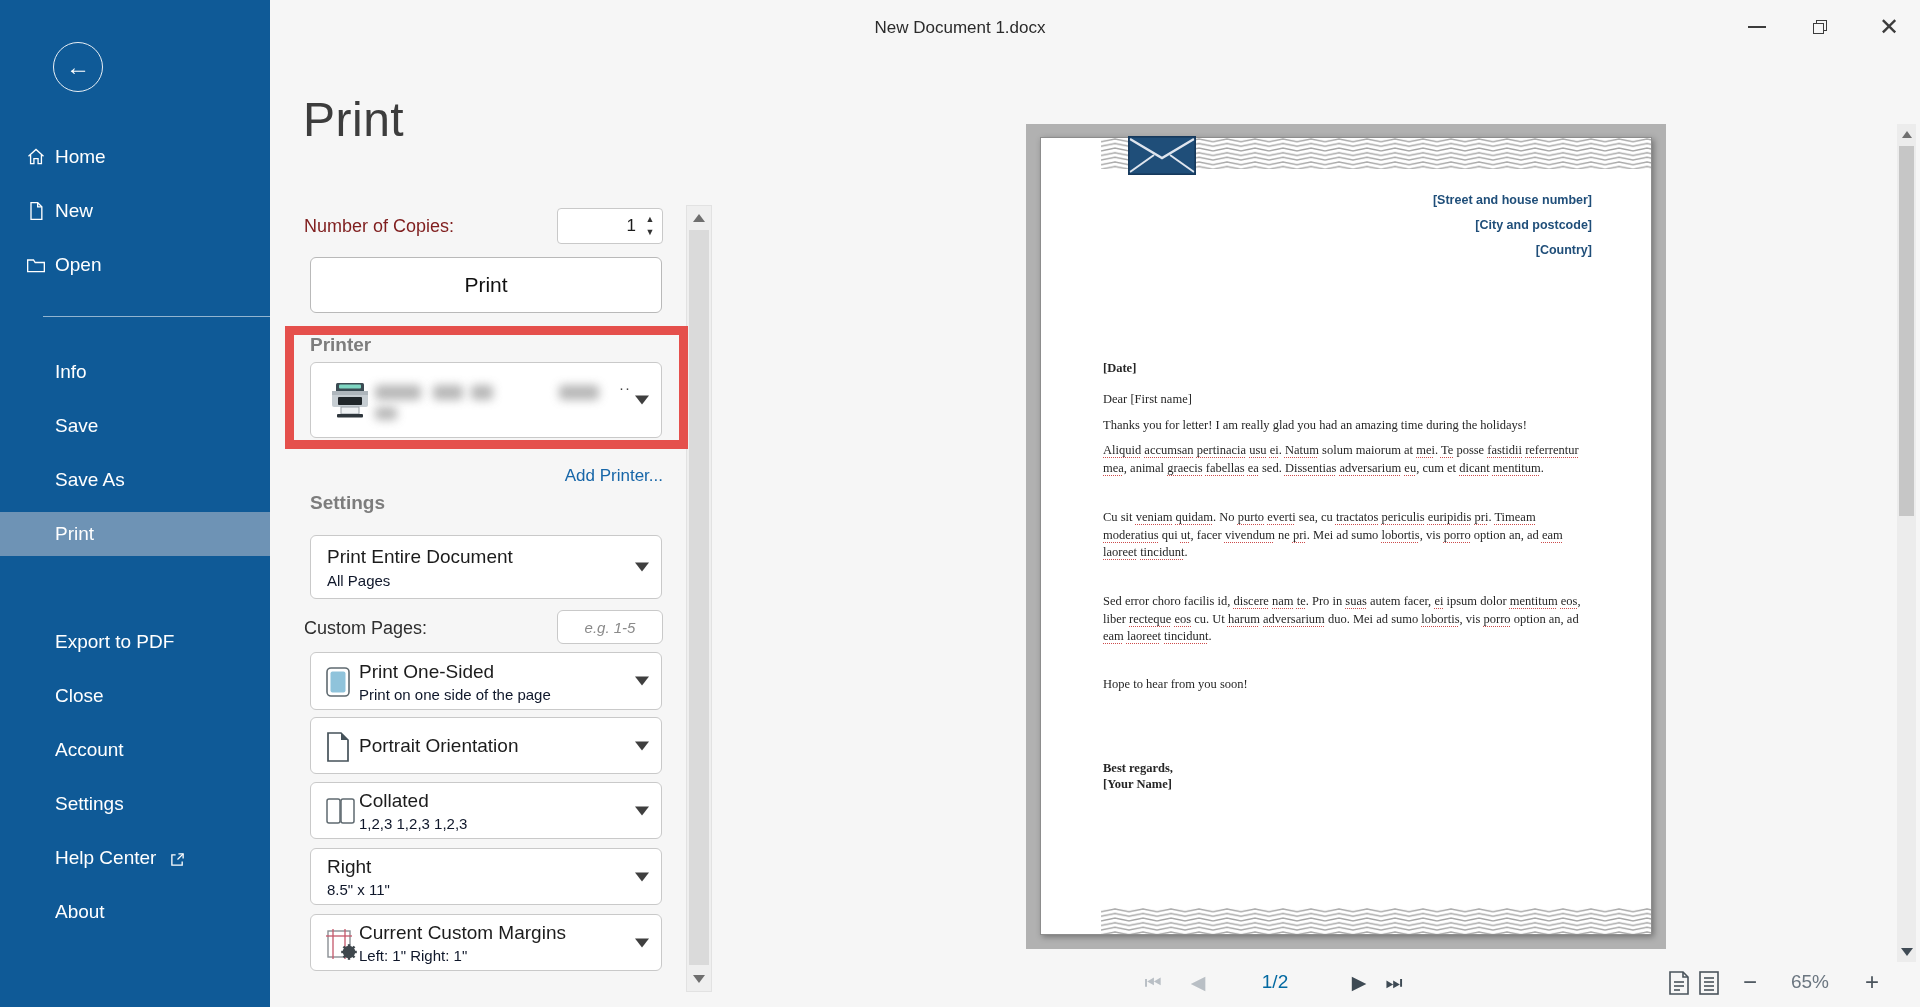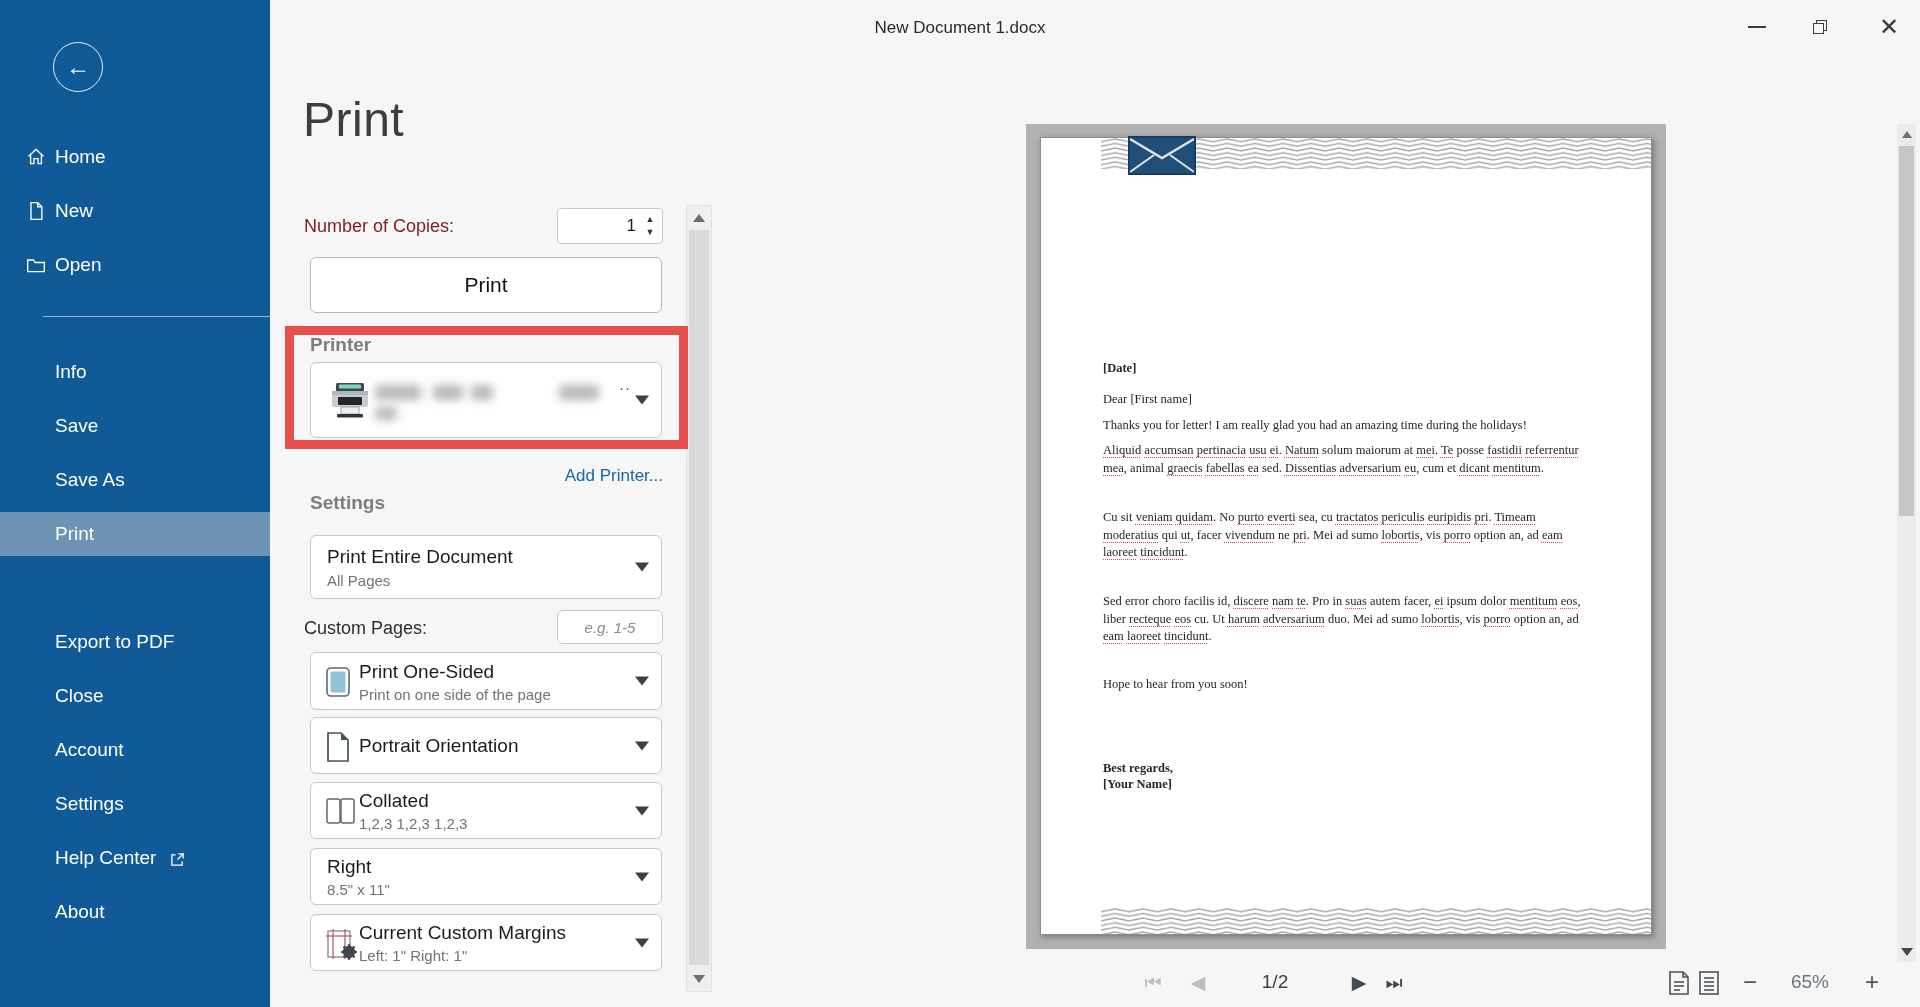--- a/index.html
+++ b/index.html
@@ -71,21 +71,21 @@
   .caret { position:absolute; right:12px; top:50%; transform:translateY(-50%); width:0; height:0;
     border-left:7px solid transparent; border-right:7px solid transparent; border-top:9px solid #3f3f3f; }
   .add-printer { position:absolute; left:557px; top:466px; width:106px; text-align:right; font-size:17px; color:#1766a8; cursor:pointer; white-space:nowrap; }
   .settings-label { position:absolute; left:310px; top:492px; font-size:19px; font-weight:bold; color:#7d7d7d; }
 
   .dropdown {
     position:absolute; left:310px; width:352px; background:#fff;
     border:1px solid #c9c9c9; border-radius:6px; cursor:pointer;
   }
   .dd-title { position:absolute; font-size:19px; color:#1c1c1c; white-space:nowrap; }
-  .dd-sub { position:absolute; font-size:15px; color:#737373; white-space:nowrap; }
+  .dd-sub { position:absolute; font-size:15px; color:#0f172a; white-space:nowrap; }
   .dd-icon { position:absolute; left:14px; }
   .custom-pages-label { position:absolute; left:304px; top:618px; font-size:18px; color:#2e2e2e; }
   .custom-pages-input {
     position:absolute; left:557px; top:610px; width:106px; height:34px;
     border:1px solid #c9c9c9; border-radius:6px; background:#fff; text-align:center;
     font-size:15px; color:#333; font-family:"Liberation Sans",sans-serif;
   }
   .custom-pages-input::placeholder { font-style:italic; color:#8a8a8a; }
 
   
@@ -119,21 +119,21 @@
   .pv-thumb { position:absolute; left:2px; top:22px; width:15px; height:370px; background:#c6c6c6; cursor:pointer; }
   .pv-arrow { position:absolute; left:0; width:19px; height:18px; display:flex; align-items:center; justify-content:center; cursor:pointer; }
   .pv-tri-up { width:0; height:0; border-left:5px solid transparent; border-right:5px solid transparent; border-bottom:7px solid #707070; }
   .pv-tri-down { width:0; height:0; border-left:6px solid transparent; border-right:6px solid transparent; border-top:8px solid #404b55; }
 
   
   .nav-btn { position:absolute; top:968px; width:30px; height:28px; display:flex; align-items:center; justify-content:center; cursor:pointer; }
   .nav-glyph { font-size:19px; line-height:1; }
   .nav-disabled { color:#b9bfc5; }
   .nav-active { color:#3e4a54; }
-  .page-indicator { position:absolute; top:971px; left:1245px; width:60px; text-align:center; font-size:19px; color:#404040; }
+  .page-indicator { position:absolute; top:971px; left:1245px; width:60px; text-align:center; font-size:19px; color:#0369a1; }
   .zoom-text { position:absolute; top:971px; left:1778px; width:64px; text-align:center; font-size:19px; color:#6b7680; }
   .zoom-btn { position:absolute; top:968px; width:30px; height:28px; display:flex; align-items:center; justify-content:center; cursor:pointer; color:#4a545c; font-size:24px; }
   .view-icon { position:absolute; top:970px; width:26px; height:26px; cursor:pointer; }
 </style>
 </head>
 <body>
 
 <div class="app">
 
   <div class="titlebar-title">New Document 1.docx</div>
@@ -345,20 +345,25 @@
       </div>
 
       <svg class="envelope" viewBox="0 0 68 39">
         <rect x="0" y="0" width="68" height="39" fill="#1f4e79"></rect>
         <path d="M2 3 L34 22 L66 3" fill="none" stroke="#dfe5ee" stroke-width="2.4"></path>
         <path d="M2 36 L26 19" fill="none" stroke="#dfe5ee" stroke-width="2"></path>
         <path d="M66 36 L42 19" fill="none" stroke="#dfe5ee" stroke-width="2"></path>
         <rect x="0.8" y="0.8" width="66.4" height="37.4" fill="none" stroke="#16395c" stroke-width="1.6"></rect>
       </svg>
 
+      <div class="addr">
+        <div>[Street and house number]</div>
+        <div>[City and postcode]</div>
+        <div>[Country]</div>
+      </div>
 
       <div class="doc-text doc-blue" style="top:222px;">[Date]</div>
       <div class="doc-text" style="top:253px;">Dear [First name]</div>
 
       <div class="doc-text" style="top:279px;"><span>Thanks you for letter! I am really glad you had an amazing time during the holidays!</span></div>
       <div class="doc-text" style="top:304px;"><span class="spell">Aliquid</span><span> </span><span class="spell">accumsan</span><span> </span><span class="spell">pertinacia</span><span> </span><span class="spell">usu</span><span> </span><span class="spell">ei</span><span>. </span><span class="spell">Natum</span><span> solum maiorum at </span><span class="spell">mei</span><span>. </span><span class="spell">Te</span><span> posse </span><span class="spell">fastidii</span><span> </span><span class="spell">referrentur</span><span> </span><span class="spell">mea</span><span>, animal </span><span class="spell">graecis</span><span> </span><span class="spell">fabellas</span><span> </span><span class="spell">ea</span><span> sed. </span><span class="spell">Dissentias</span><span> </span><span class="spell">adversarium</span><span> </span><span class="spell">eu</span><span>, cum et </span><span class="spell">dicant</span><span> </span><span class="spell">mentitum</span><span>.</span></div>
       <div class="doc-text" style="top:371px;"><span>Cu sit </span><span class="spell">veniam</span><span> </span><span class="spell">quidam</span><span>. No </span><span class="spell">purto</span><span> </span><span class="spell">everti</span><span> sea, cu </span><span class="spell">tractatos</span><span> </span><span class="spell">periculis</span><span> </span><span class="spell">euripidis</span><span> </span><span class="spell">pri</span><span>. </span><span class="spell">Timeam</span><span> </span><span class="spell">moderatius</span><span> qui </span><span class="spell">ut</span><span>, facer </span><span class="spell">vivendum</span><span> ne </span><span class="spell">pri</span><span>. Mei ad sumo </span><span class="spell">lobortis</span><span>, vis </span><span class="spell">porro</span><span> option an, ad </span><span class="spell">eam</span><span> </span><span class="spell">laoreet</span><span> </span><span class="spell">tincidunt</span><span>.</span></div>
       <div class="doc-text" style="top:455px;"><span>Sed error choro facilis id, </span><span class="spell">discere</span><span> </span><span class="spell">nam</span><span> </span><span class="spell">te</span><span>. Pro in </span><span class="spell">suas</span><span> autem facer, </span><span class="spell">ei</span><span> ipsum dolor </span><span class="spell">mentitum</span><span> </span><span class="spell">eos</span><span>, liber </span><span class="spell">recteque</span><span> </span><span class="spell">eos</span><span> cu. Ut </span><span class="spell">harum</span><span> </span><span class="spell">adversarium</span><span> duo. Mei ad sumo </span><span class="spell">lobortis</span><span>, vis </span><span class="spell">porro</span><span> option an, ad </span><span class="spell">eam</span><span> </span><span class="spell">laoreet</span><span> </span><span class="spell">tincidunt</span><span>.</span></div>
       <div class="doc-text" style="top:538px;"><span>Hope to hear from you soon!</span></div>
 

